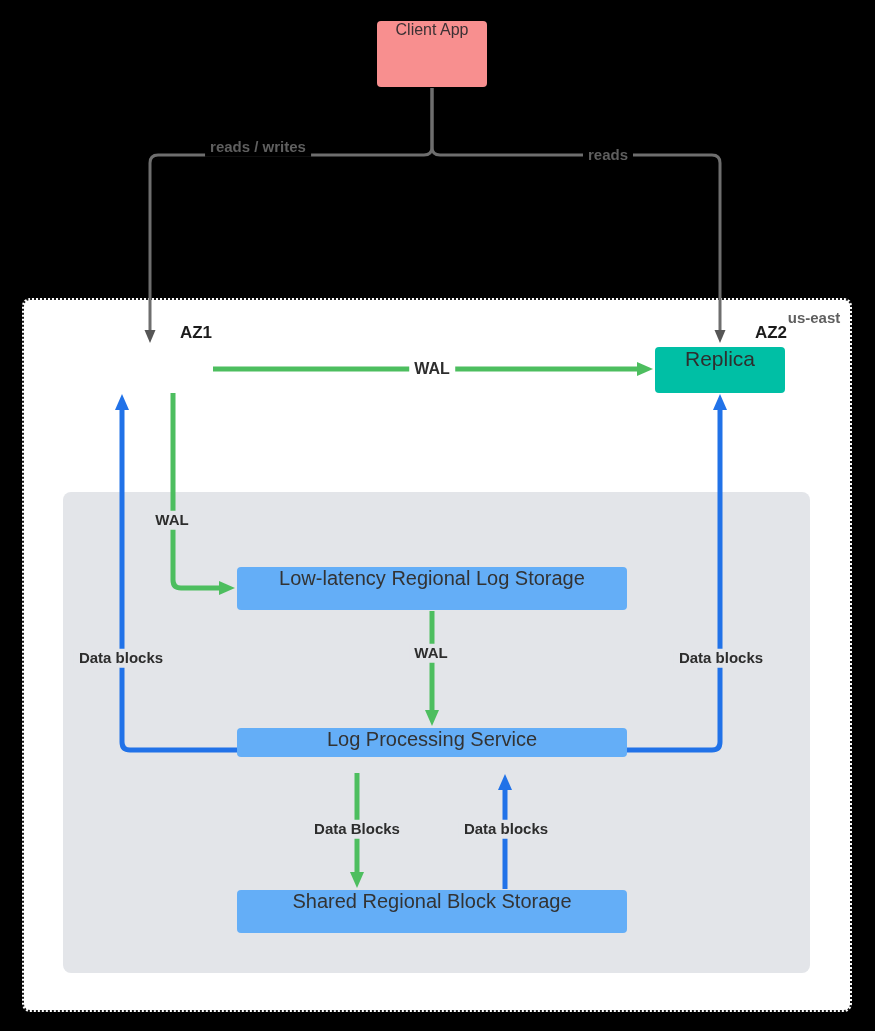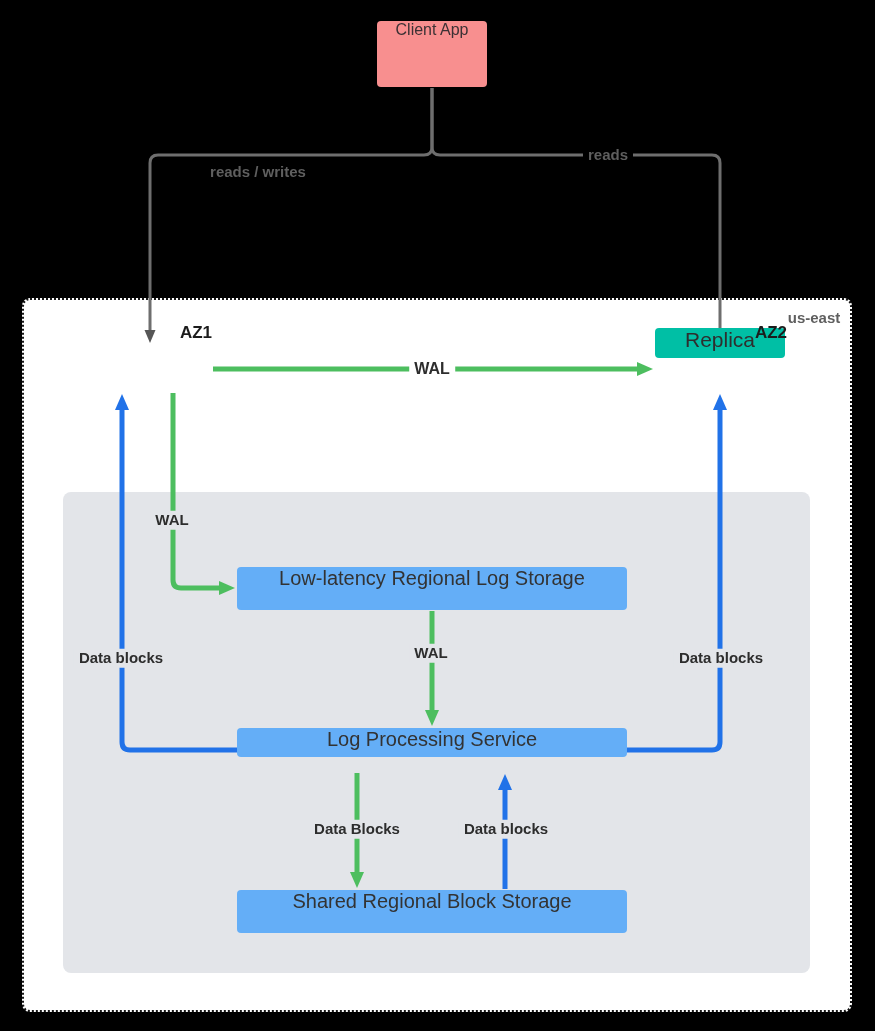--- a/index.html
+++ b/index.html
@@ -21,38 +21,38 @@
   svg.wires { position:absolute; left:0; top:0; z-index:5; pointer-events:none; }
   
   .node {
     position:absolute; display:flex; justify-content:center;
     border-radius:4px; color:#333333; z-index:10; box-sizing:border-box;
   }
   .node-clientapp { left:377px; top:21px; width:110px; height:66px;
     background:#F88F8F; font-size:16px; color:#3c3134; }
   .node-primary  { left:84px;  top:347px; width:128px; height:46px;
     background:#64AEF7; font-size:21px; }
-  .node-replica  { left:655px; top:328px; width:130px; height:30px;
+  .node-replica  { left:655px; top:347px; width:130px; height:46px;
     background:#00BFA5; font-size:21px; color:#2e2e2e; }
   .node-wide { left:237px; width:390px; background:#64AEF7; font-size:20px; }
   .node-logstorage   { top:567px; height:43px; }
   .node-processing   { top:728px; height:29px; }
   .node-blockstorage { top:890px; height:43px; }
   
   .lbl {
     position:absolute; transform:translate(-50%,-50%); z-index:20;
     font-weight:bold; font-size:15px; color:#2d2d2d; white-space:nowrap;
     padding:1px 5px; line-height:1.1;
   }
   .lbl-on-black { background:#000000; color:#5f5f5f; }
   .lbl-on-white { background:#ffffff; font-size:16px; }
   .lbl-on-gray  { background:#E3E5E9; }
   .lbl-az { color:#1c1c1c; font-size:17px; padding:0; background:transparent;text-align:right; }
   .lbl-region { color:#5f5f5f; background:transparent; }
-  .p-readswrites { left:258px; top:172px;text-align:right; }
+  .p-readswrites { left:258px; top:147px;text-align:right; }
   .p-reads       { left:608px; top:155px; }
   .p-useast      { left:814px; top:287px;margin-top:31px; }
   .p-az1         { left:196px; top:333px; }
   .p-az2         { left:771px; top:333px; }
   .p-wal-h       { left:432px; top:369px; }
   .p-wal-v1      { left:172px; top:520px; }
   .p-wal-v2      { left:431px; top:653px; }
   .p-db-left     { left:121px; top:658px; }
   .p-db-right    { left:721px; top:658px; }
   .p-db-green    { left:357px; top:829px; }

